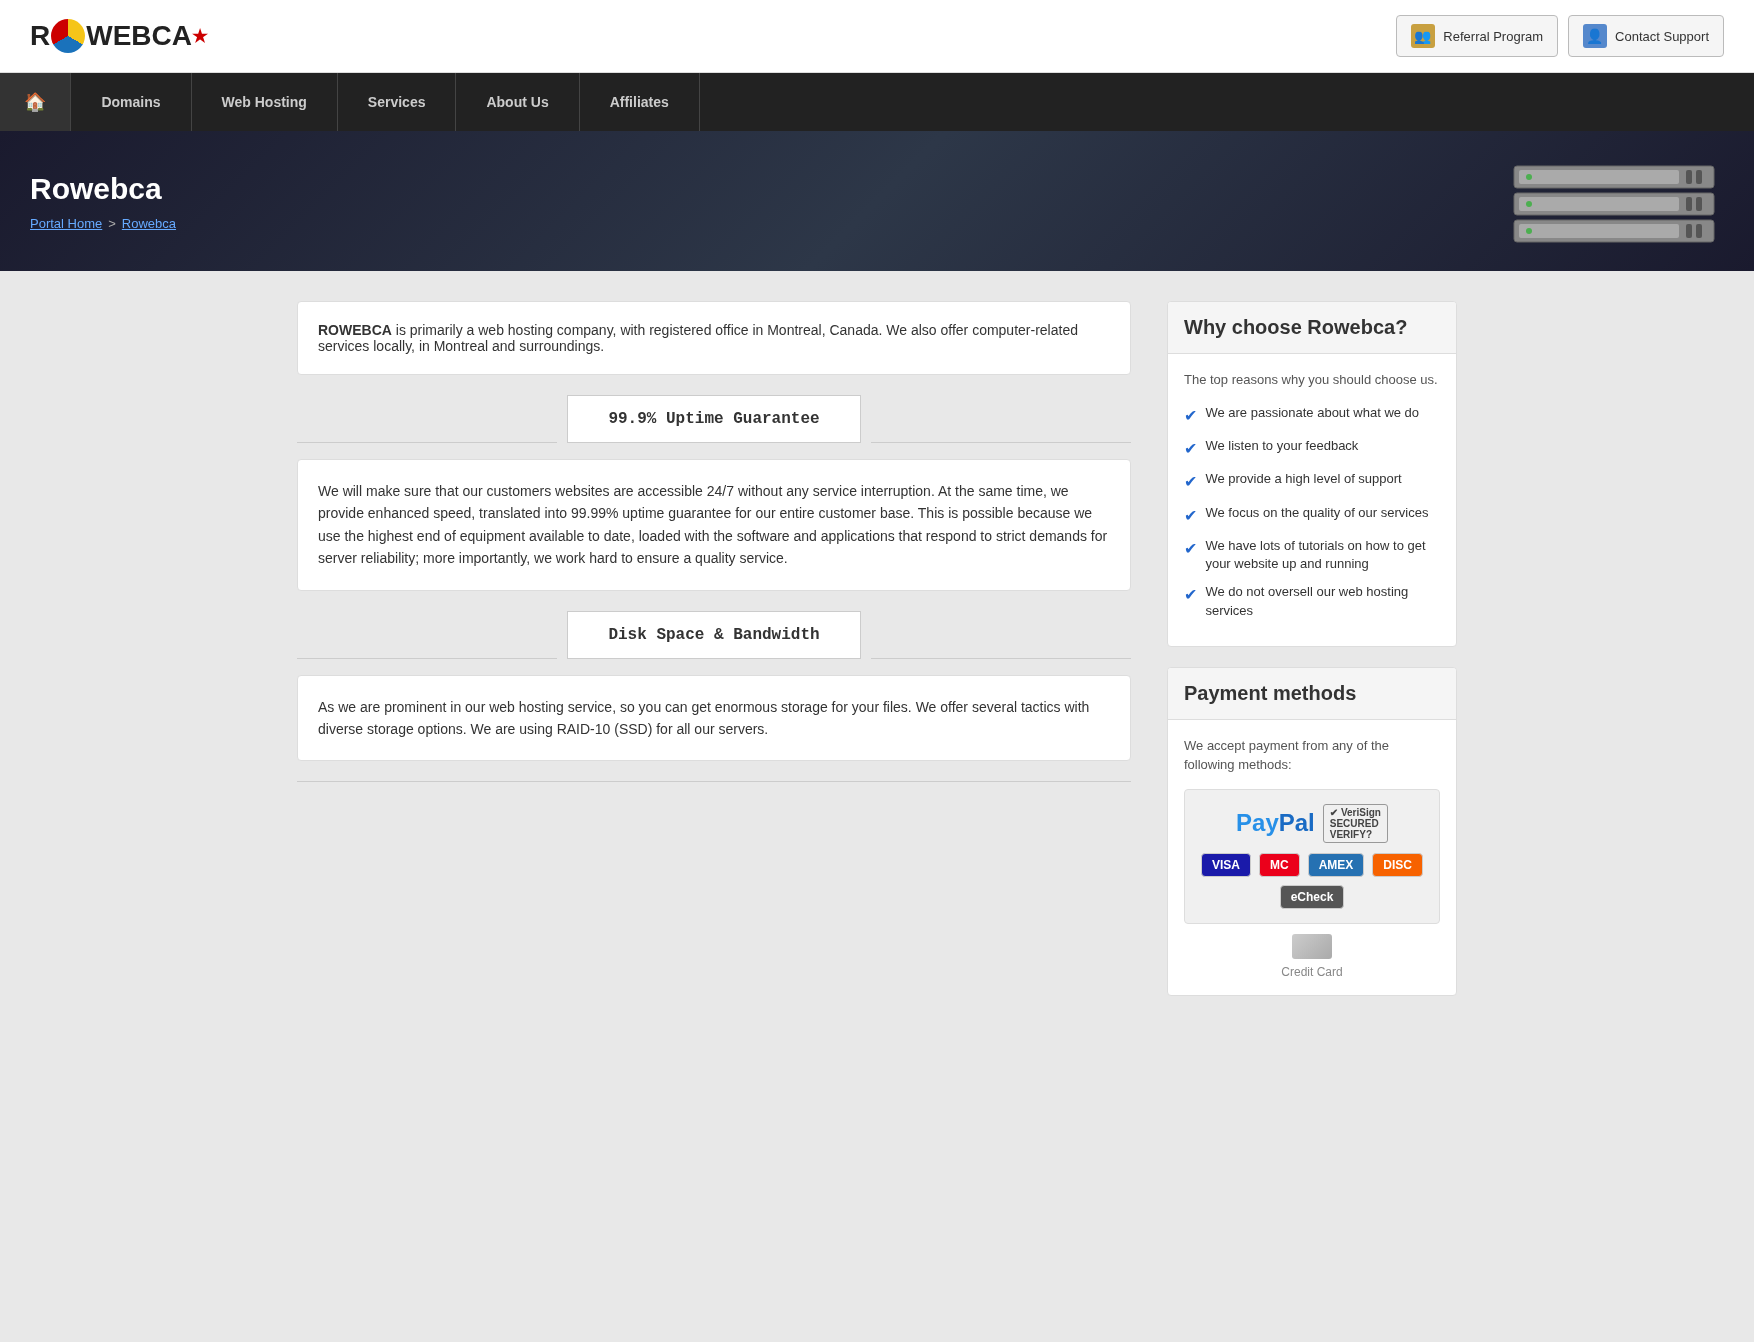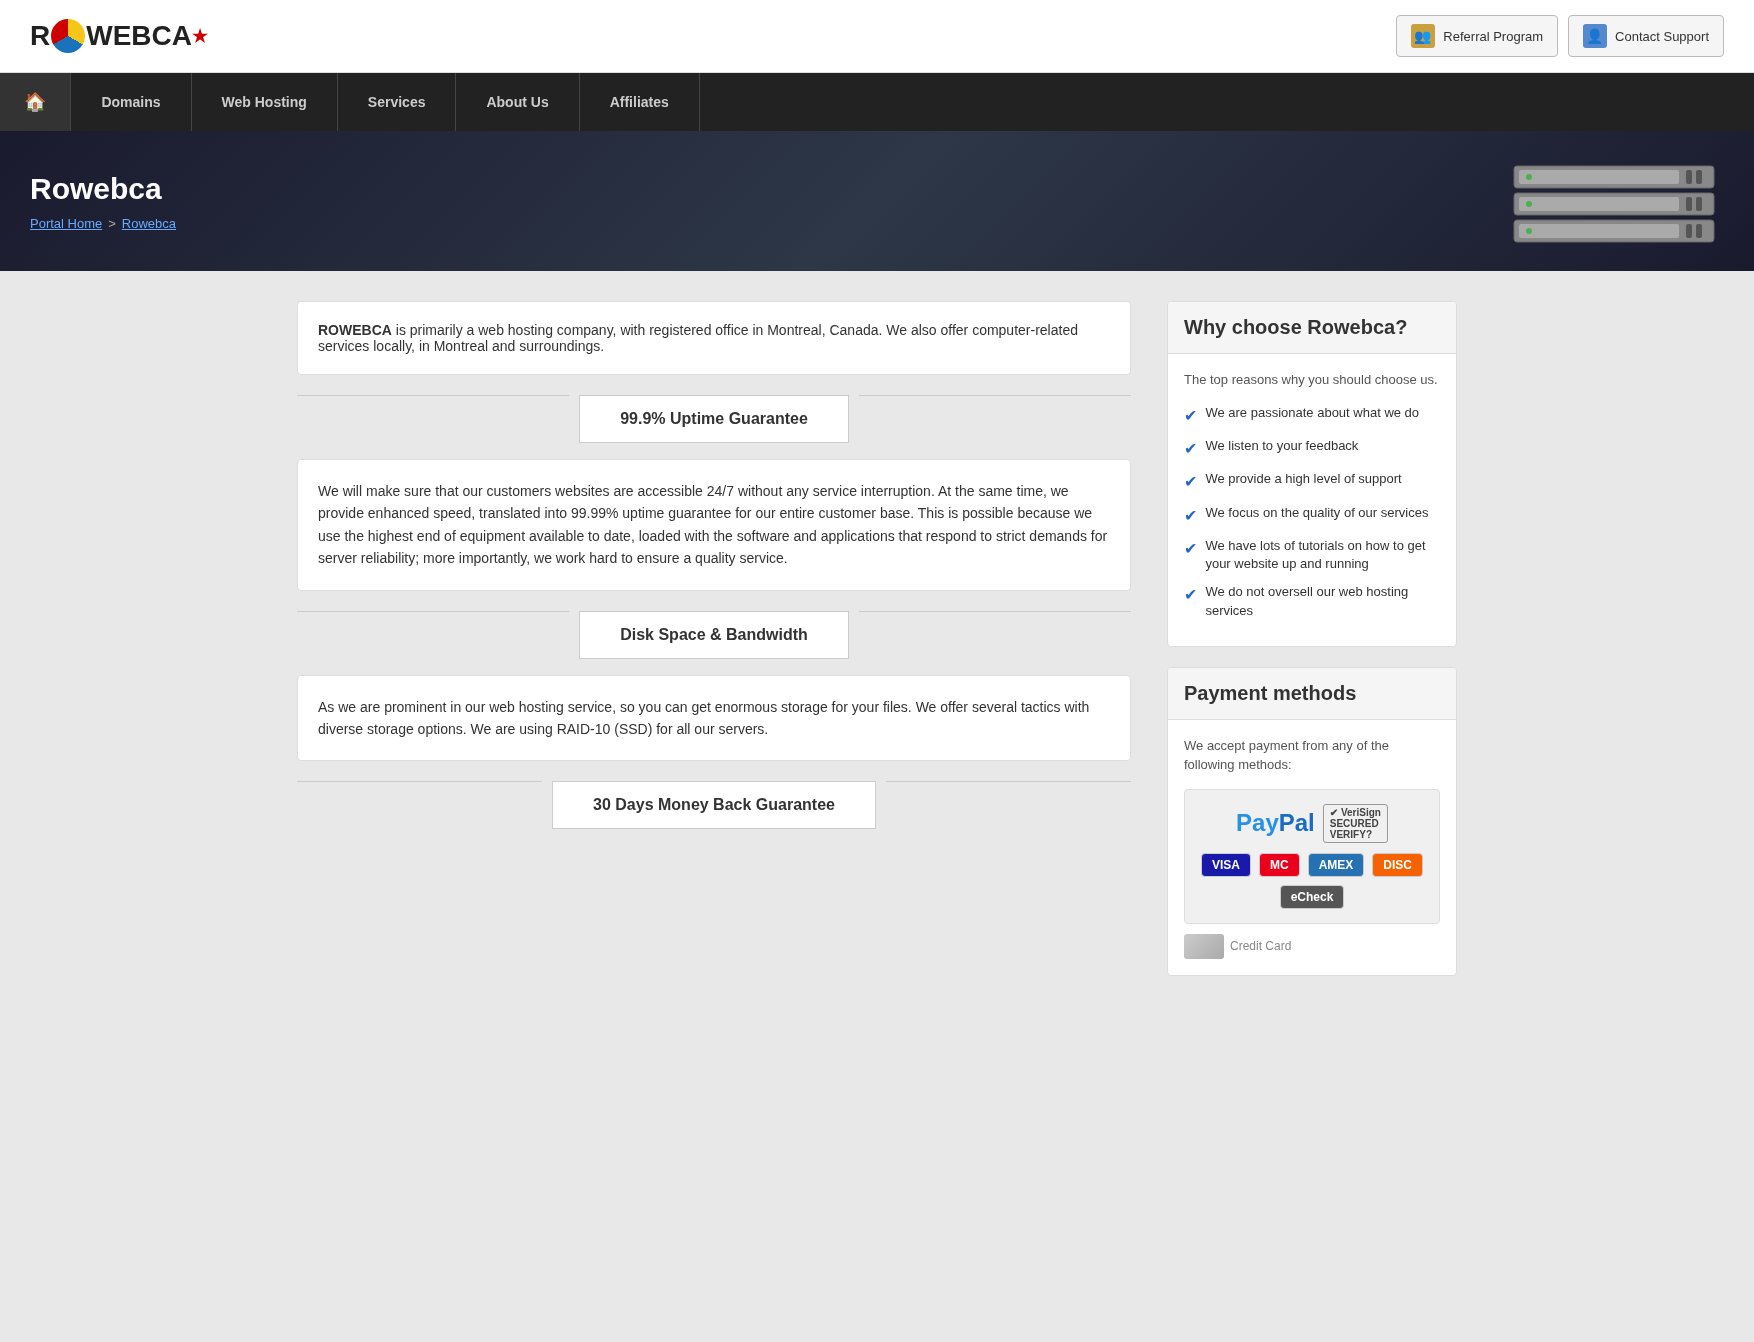--- a/index.html
+++ b/index.html
@@ -133,22 +133,23 @@
       background: #fff;
       border: 1px solid #ddd;
       border-radius: 4px;
       padding: 20px;
       margin-bottom: 20px;
     }
 
     
     .section-heading-wrap {
       display: flex;
-      align-items: flex-start;
+      align-items: flex-end;
       margin-bottom: 16px;
+      font-family: Liberation Mono, monospace;
     }
     .section-line {
       flex: 1;
       height: 1px;
       background: #ccc;
     }
     .section-heading-box {
       background: #fff;
       border: 1px solid #ccc;
       padding: 14px 40px;
@@ -244,20 +245,21 @@
     .card-discover { background: #f76200; color: #fff; }
     .card-echeck { background: #555; color: #fff; }
 
     .credit-card-placeholder {
       margin-top: 10px;
       font-size: 12px;
       color: #888;
       display: flex;
       align-items: center;
       gap: 6px;
+      flex-direction: column;
     }
     .cc-icon {
       width: 40px; height: 25px;
       background: linear-gradient(135deg, #ccc, #aaa);
       border-radius: 3px;
       display: inline-block;
     }
   </style>
 </head>
 <body>
@@ -354,23 +356,20 @@
       </div>
       <div class="section-line"></div>
     </div>
 
     <div class="info-box">
       <p style="line-height:1.6;">As we are prominent in our web hosting service, so you can get enormous storage for your files. We offer several tactics with diverse storage options. We are using RAID-10 (SSD) for all our servers.</p>
     </div>
 
     <div class="section-heading-wrap">
       <div class="section-line"></div>
-      <div class="section-heading-box">
-        <span>30 Days Money Back Guarantee</span>
-      </div>
       <div class="section-line"></div>
     </div>
 
   </div>
 
   <div class="content-right">
 
     <div class="sidebar-box">
       <div class="sidebar-box-header">Why choose Rowebca?</div>
       <div class="sidebar-box-content">

